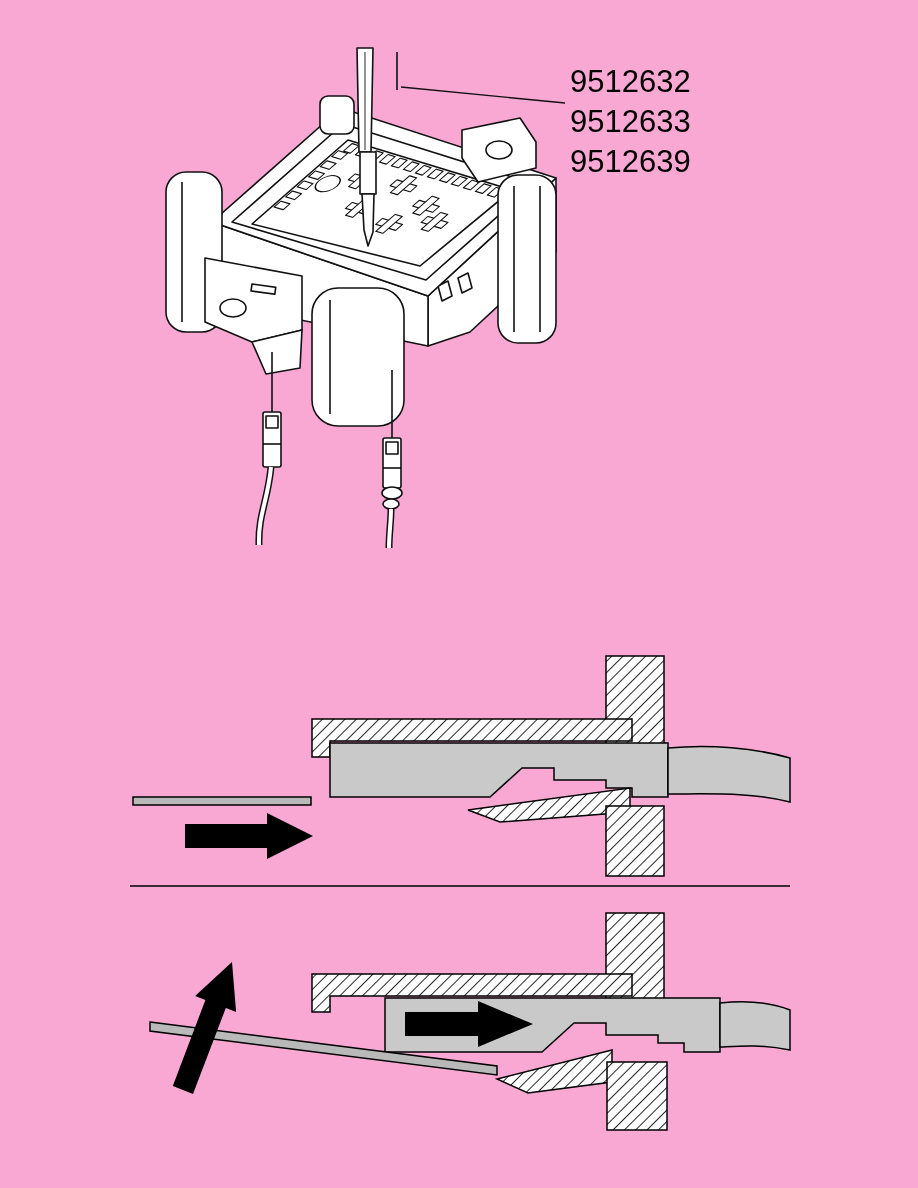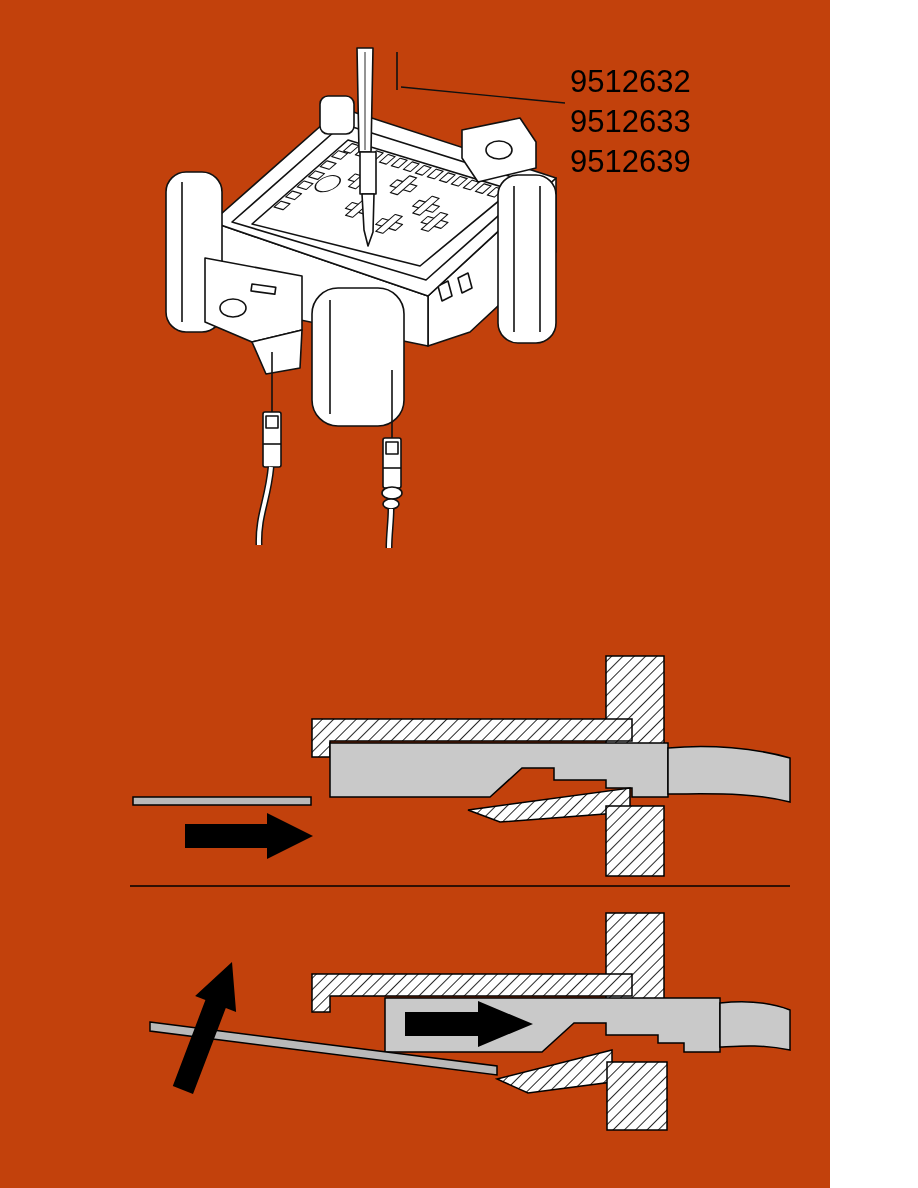--- a/index.html
+++ b/index.html
@@ -1,20 +1,20 @@
 <!DOCTYPE html>
 <html><head>
 <meta charset="utf-8">
 <style>
   html, body { margin: 0; padding: 0; background: #ffffff; }
   .page {
     position: relative;
-    width: 830px;
+    width: 918px;
     height: 1188px;
-    background: #c2410c;
+    background: #f9a8d4;
     overflow: hidden;
     font-family: "Liberation Sans", sans-serif;
   }
   .page svg { position: absolute; left: 0; top: 0; }
   text.part-number {
     font-family: "Liberation Sans", sans-serif;
     font-size: 31px;
     fill: #000000;
   }
 </style>

